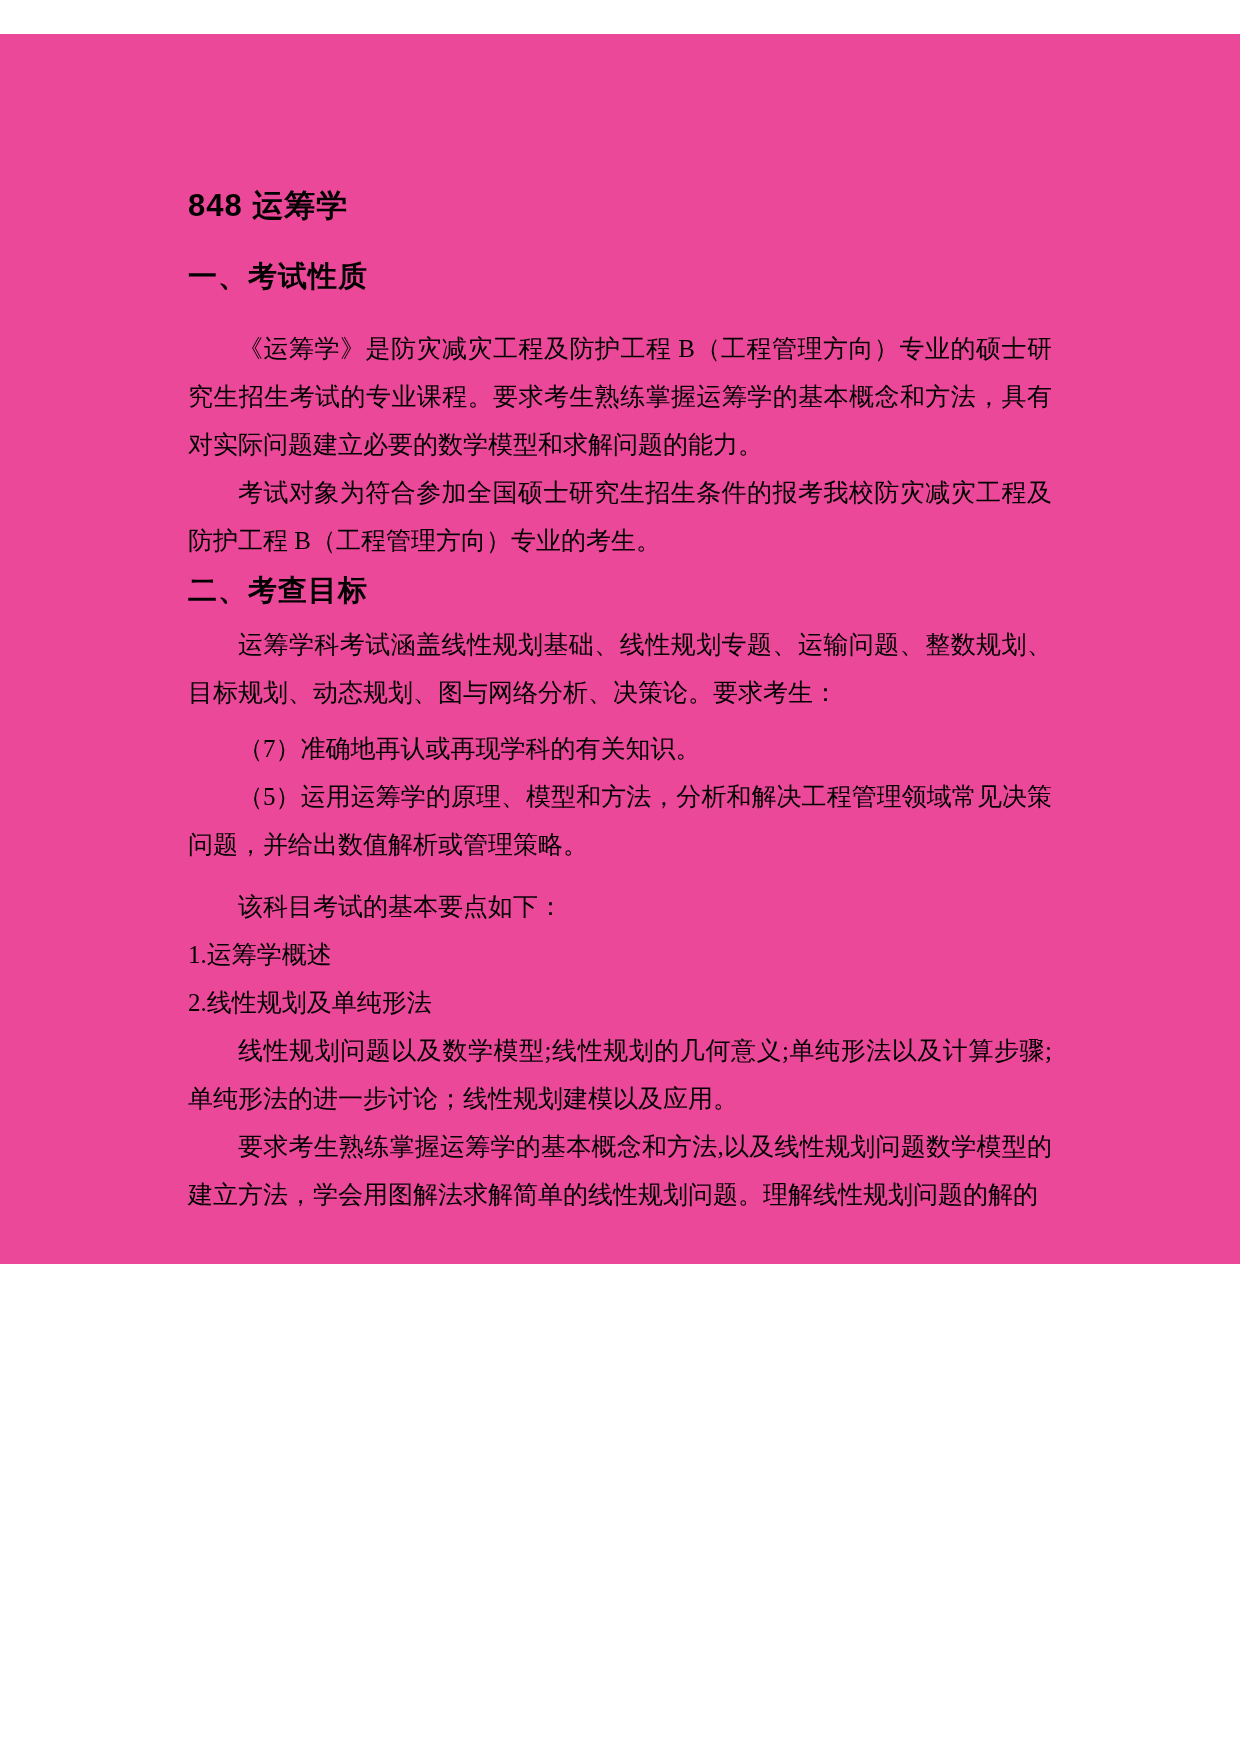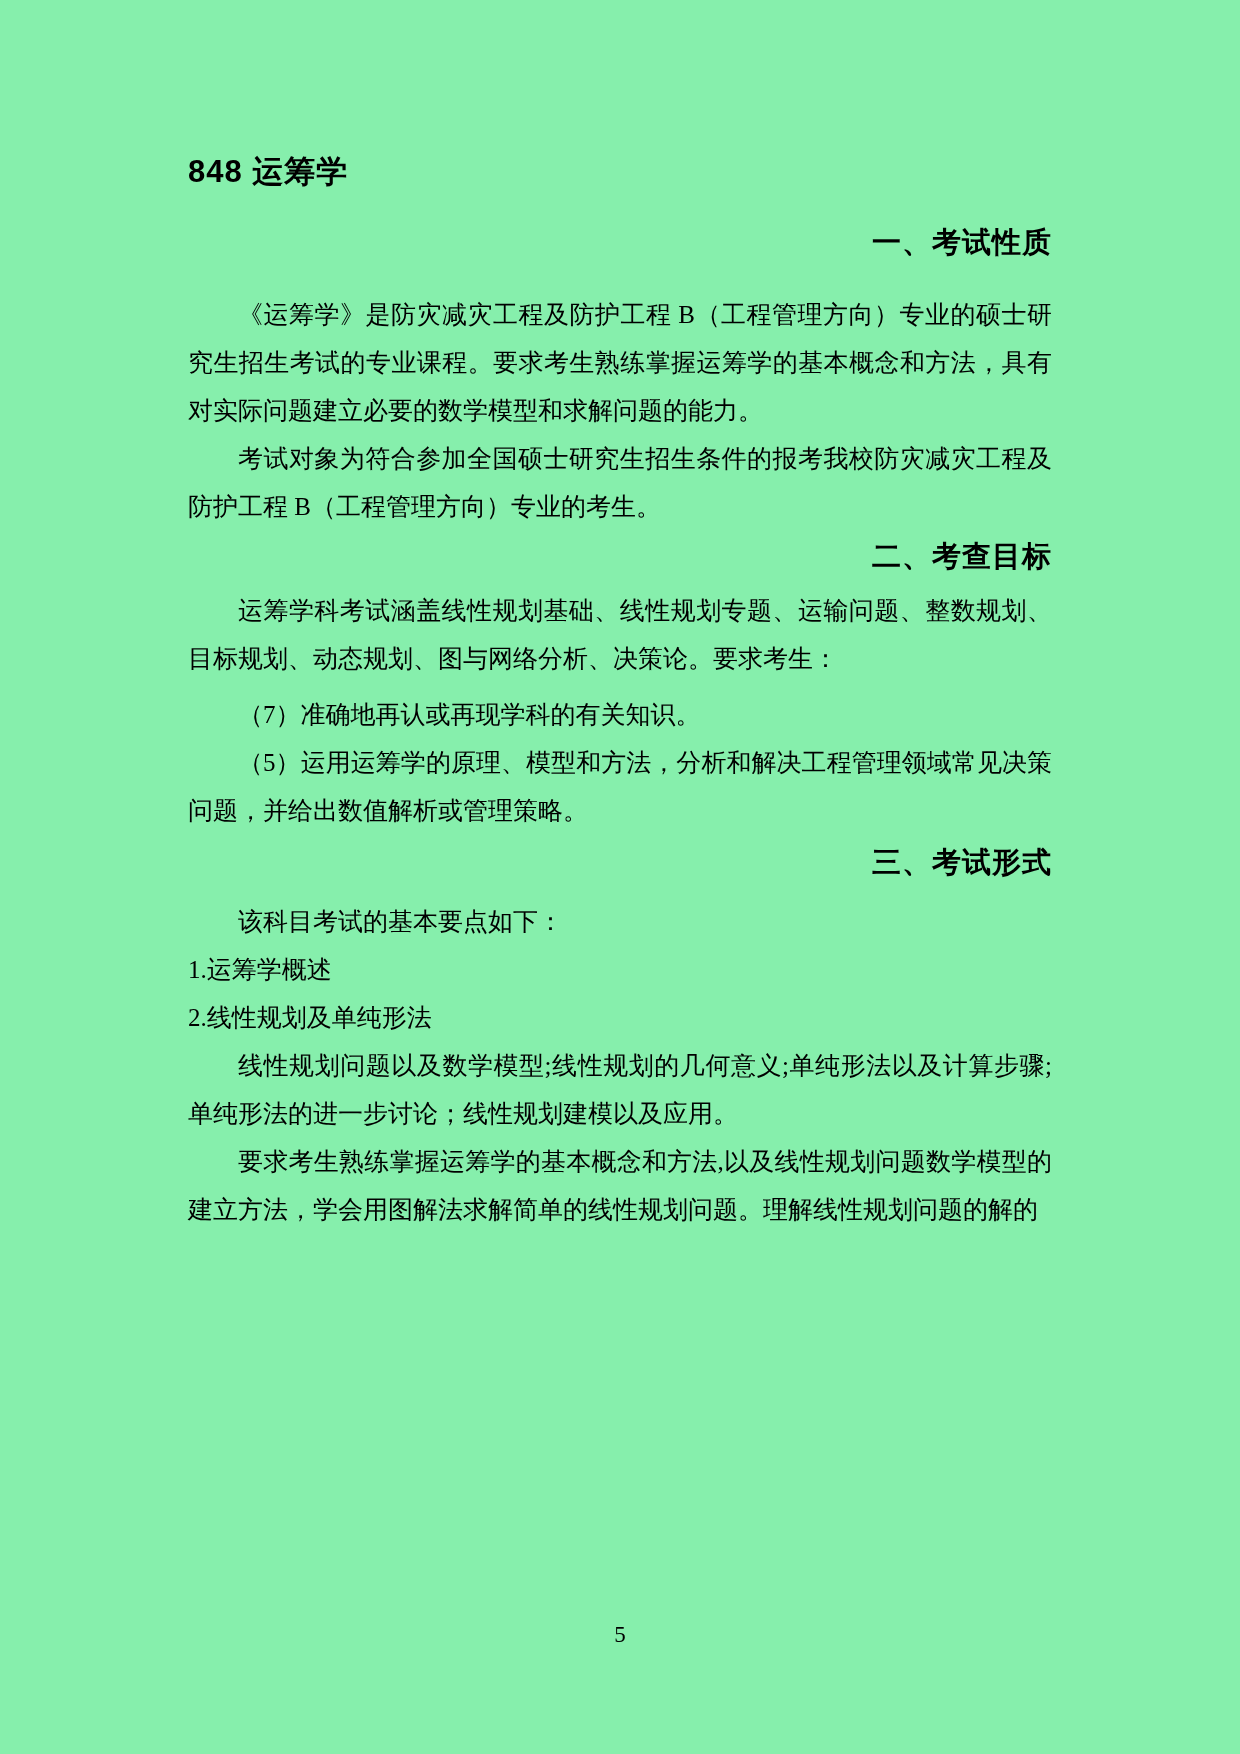--- a/index.html
+++ b/index.html
@@ -3,25 +3,26 @@
 <meta charset="utf-8">
 <style>
   html, body {
     margin: 0;
     padding: 0;
     background: #ffffff;
   }
   .page {
     position: relative;
     width: 1240px;
-    height: 1754px;
-    background: #86efac;
+    height: 1230px;
+    background: #ec4899;
     color: #000000;
     overflow: hidden;
     font-family: "Liberation Serif", serif;
+    margin-top: 34px;
   }
   .content {
     position: absolute;
     top: 0;
     left: 0;
     right: 0;
     padding: 150px 188px 0 188px;
   }
   .doc-title {
     margin: 0;
@@ -31,21 +32,20 @@
     line-height: 44px;
     letter-spacing: 1px;
   }
   h2.sec-heading {
     margin: 0;
     font-family: "Liberation Sans", sans-serif;
     font-weight: bold;
     font-size: 29px;
     line-height: 44px;
     letter-spacing: 1px;
-    text-align: right;
   }
   .content p {
     margin: 0;
     font-size: 25px;
     line-height: 48px;
     text-align: justify;
     text-align-last: left;
     word-break: break-all;
   }
   .content p.indent { text-indent: 2em; }
@@ -84,21 +84,20 @@
     </section>
 
     <section id="sec-1">
       <h2 class="sec-heading">二、考查目标</h2>
       <p class="indent first">运筹学科考试涵盖线性规划基础、线性规划专题、运输问题、整数规划、目标规划、动态规划、图与网络分析、决策论。要求考生：</p>
       <p class="indent item-first">（7）准确地再认或再现学科的有关知识。</p>
       <p class="indent">（5）运用运筹学的原理、模型和方法，分析和解决工程管理领域常见决策问题，并给出数值解析或管理策略。</p>
     </section>
 
     <section id="sec-2">
-      <h2 class="sec-heading">三、考试形式</h2>
     </section>
 
     <section id="sec-3">
       <p class="indent first">该科目考试的基本要点如下：</p>
       <p>1.运筹学概述</p>
       <p>2.线性规划及单纯形法</p>
       <p class="indent">线性规划问题以及数学模型;线性规划的几何意义;单纯形法以及计算步骤;单纯形法的进一步讨论；线性规划建模以及应用。</p>
       <p class="indent">要求考生熟练掌握运筹学的基本概念和方法,以及线性规划问题数学模型的建立方法，学会用图解法求解简单的线性规划问题。理解线性规划问题的解的</p>
     </section>
 

